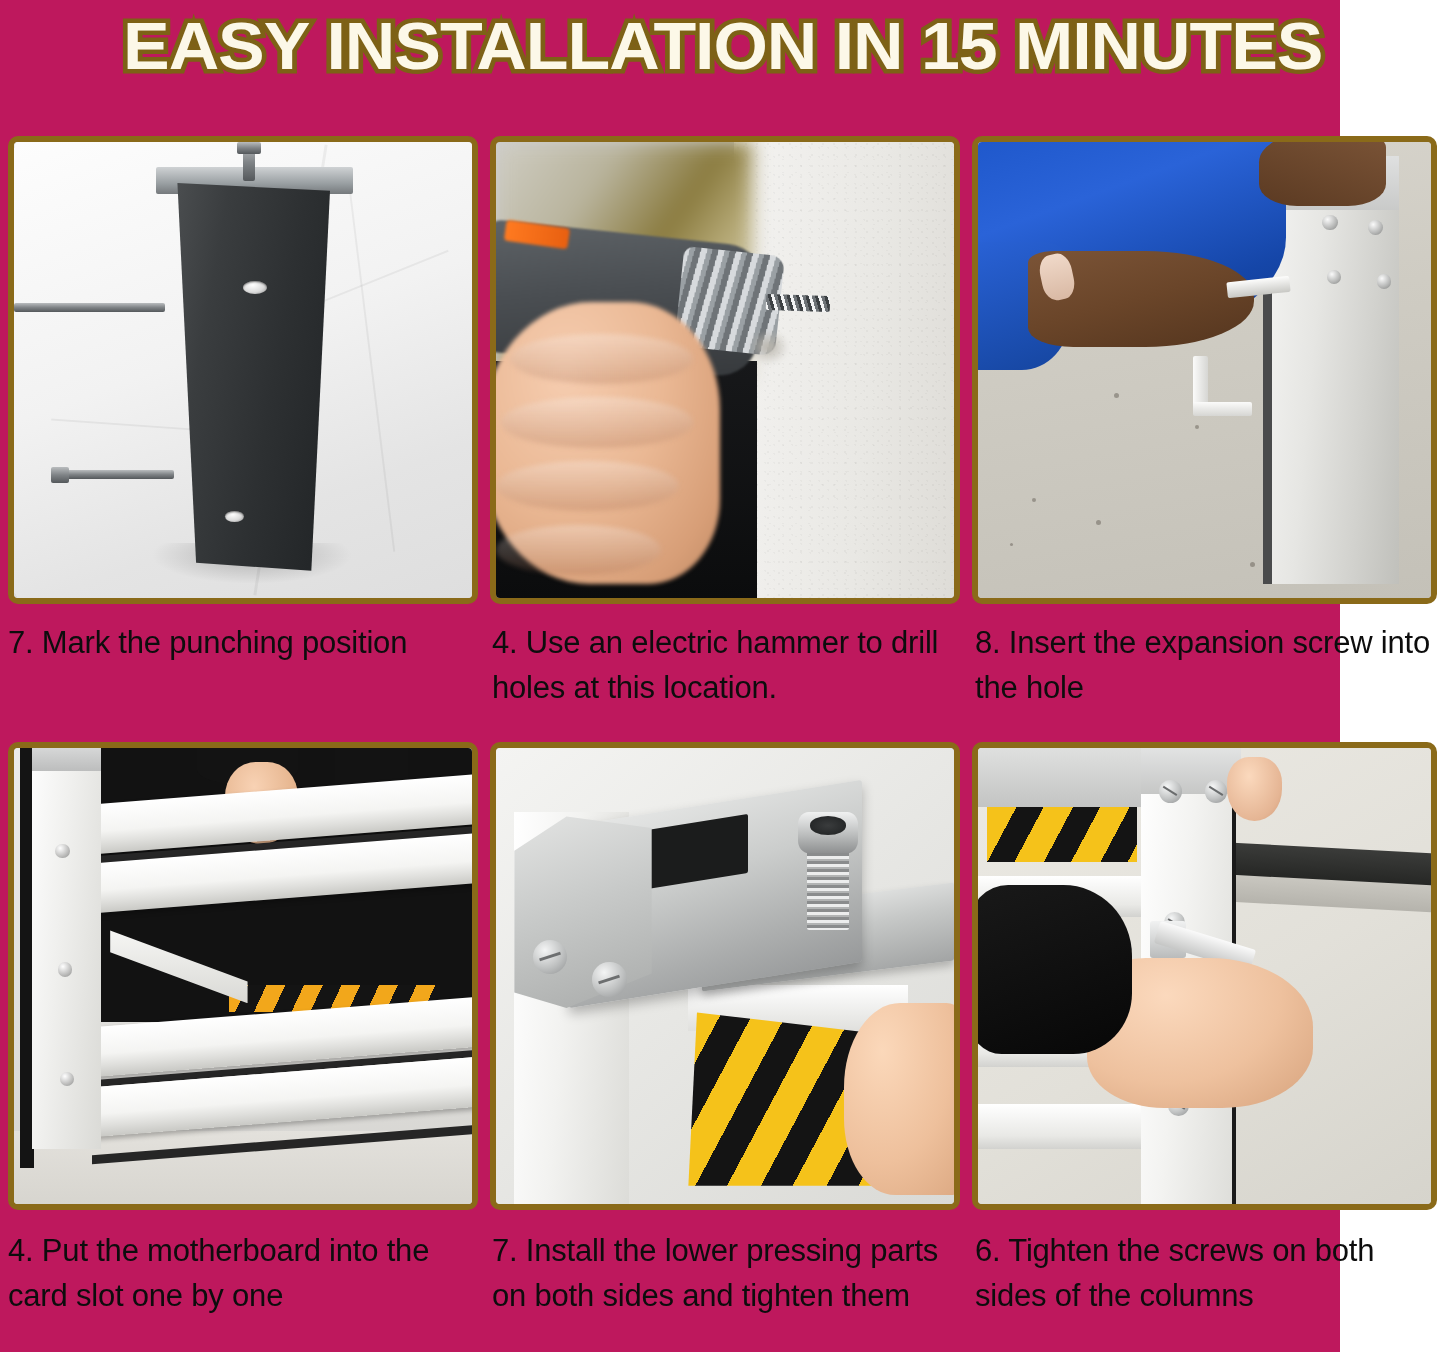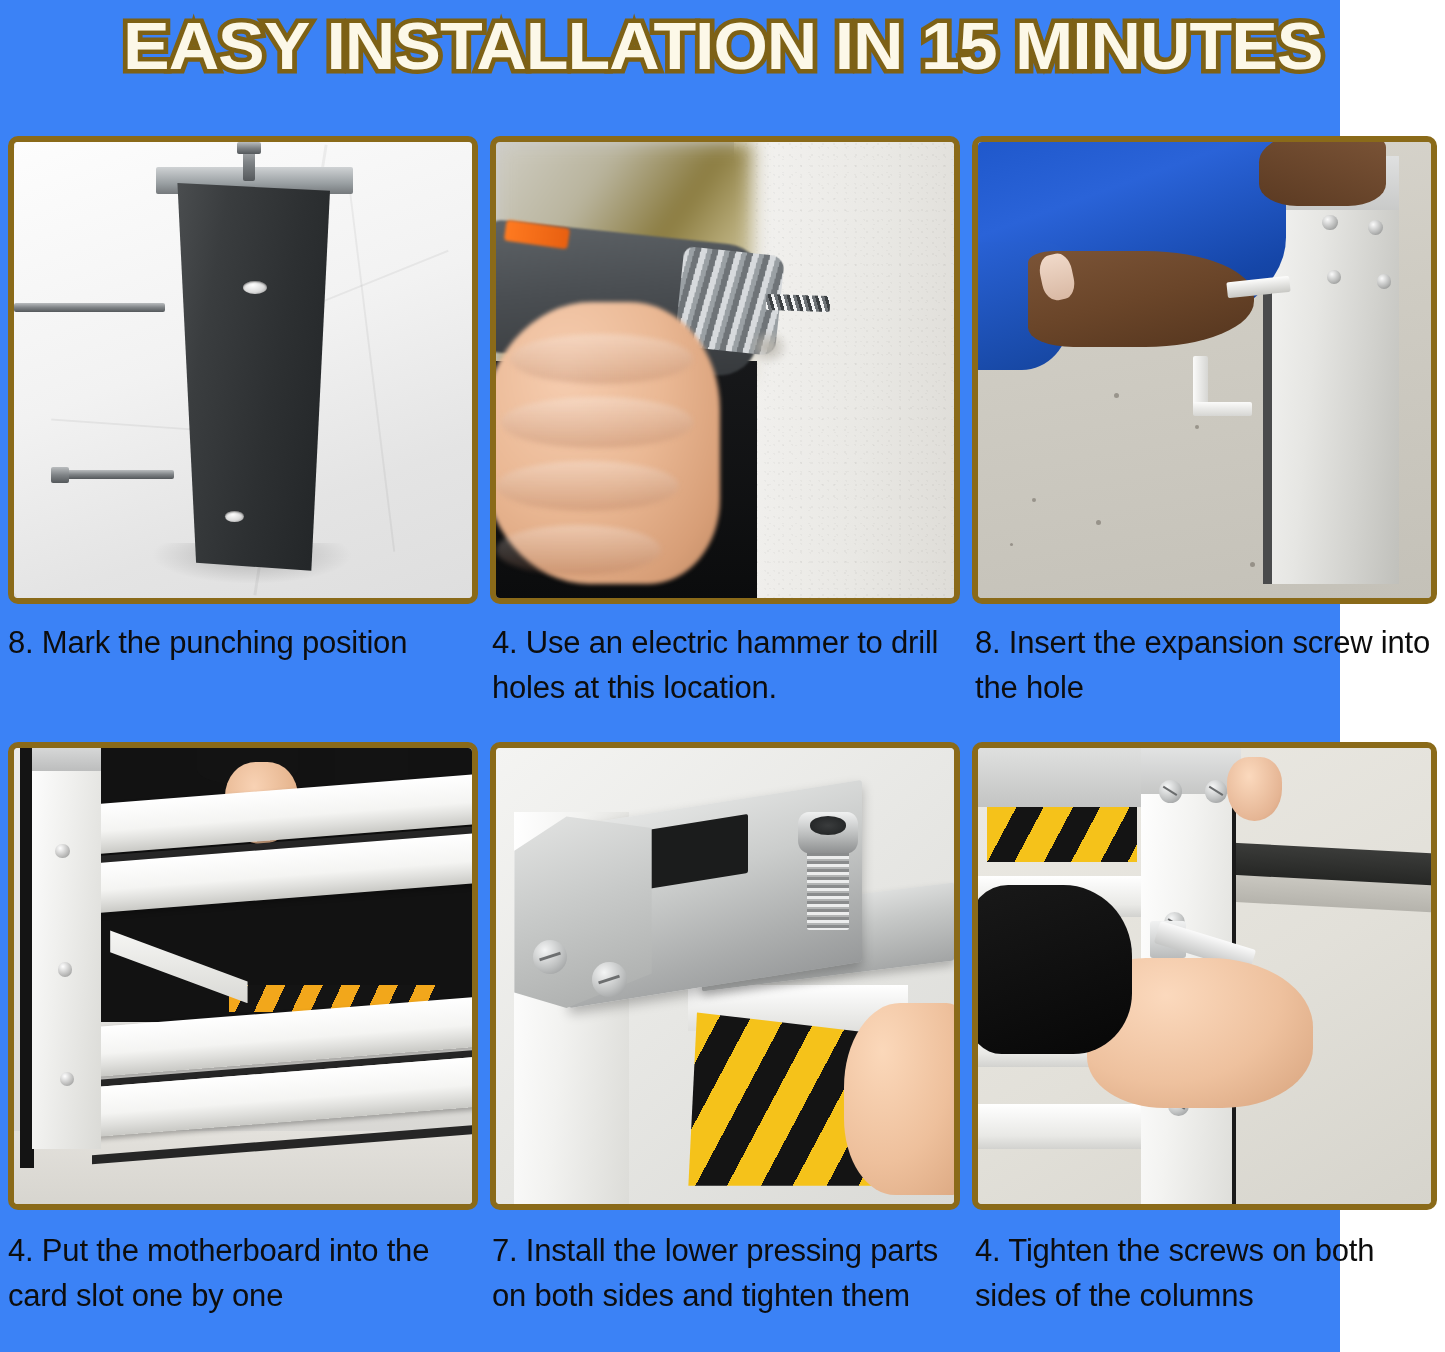--- a/index.html
+++ b/index.html
@@ -3,21 +3,21 @@
 <meta charset="utf-8">
 <title>Easy Installation Guide</title>
 <style>
   * { margin:0; padding:0; box-sizing:border-box; }
   html, body {
     width:1445px; height:1352px;
     background:#ffffff;
     font-family:"Liberation Sans", sans-serif;
     overflow:hidden;
   }
-  .page { position:relative; width:1340px; height:1352px; background:#3b82f6; }
+  .page { position:relative; width:1340px; height:1352px; background:#be185d; }
 
   
   .title-bar {
     position:absolute; left:0; top:0; width:1445px; height:92px;
     display:flex; align-items:center; justify-content:center;
   }
   .title-text {
     font-family:"Liberation Sans", sans-serif;
     font-weight:bold;
     font-size:66px;
@@ -390,21 +390,21 @@
         <div class="p1-post"></div>
         <div class="p1-bolt" style="left:50%;top:0.5%;width:2.6%;height:8%;"></div>
         <div class="p1-bolt" style="left:48.6%;top:0%;width:5.4%;height:2.6%;border-radius:2px;"></div>
         <div class="p1-bolt" style="left:0%;top:35.4%;width:33%;height:1.8%;"></div>
         <div class="p1-bolt" style="left:8%;top:72%;width:27%;height:2%;"></div>
         <div class="p1-bolt" style="left:8%;top:71.2%;width:4%;height:3.6%;border-radius:2px;"></div>
         <div class="p1-hole" style="left:50%;top:30.5%;width:5.2%;height:2.9%;"></div>
         <div class="p1-hole" style="left:46%;top:81%;width:4.2%;height:2.4%;"></div>
       </div>
     </div>
-    <div class="caption" style="left:8px; top:620px; width:460px;">8. Mark the punching position</div>
+    <div class="caption" style="left:8px; top:620px; width:460px;">7. Mark the punching position</div>
 
     <div class="panel" style="left:490px; top:136px; width:470px; height:468px;">
       <div class="photo">
         <div class="p2-wall"></div>
         <div class="p2-bgblur"></div>
         <div class="p2-dark"></div>
         <div class="p2-drill"></div>
         <div class="p2-chuck"></div>
         <div class="p2-orange"></div>
         <div class="p2-dust"></div>
@@ -513,16 +513,16 @@
         <div class="p6-screw" style="left:50%;top:7%;width:5%;height:5%;"></div>
         <div class="p6-screw" style="left:41%;top:36%;width:4.6%;height:4.6%;"></div>
         <div class="p6-screw" style="left:42%;top:76%;width:4.6%;height:4.6%;"></div>
         <div class="p6-wrench-head"></div>
         <div class="p6-wrench"></div>
         <div class="p6-hand2"></div>
         <div class="p6-hand"></div>
         <div class="p6-sleeve"></div>
       </div>
     </div>
-    <div class="caption" style="left:975px; top:1228px; width:462px;">4. Tighten the screws on both sides of the columns</div>
+    <div class="caption" style="left:975px; top:1228px; width:462px;">6. Tighten the screws on both sides of the columns</div>
 
   </div>
 </div>
 
 </body></html>

